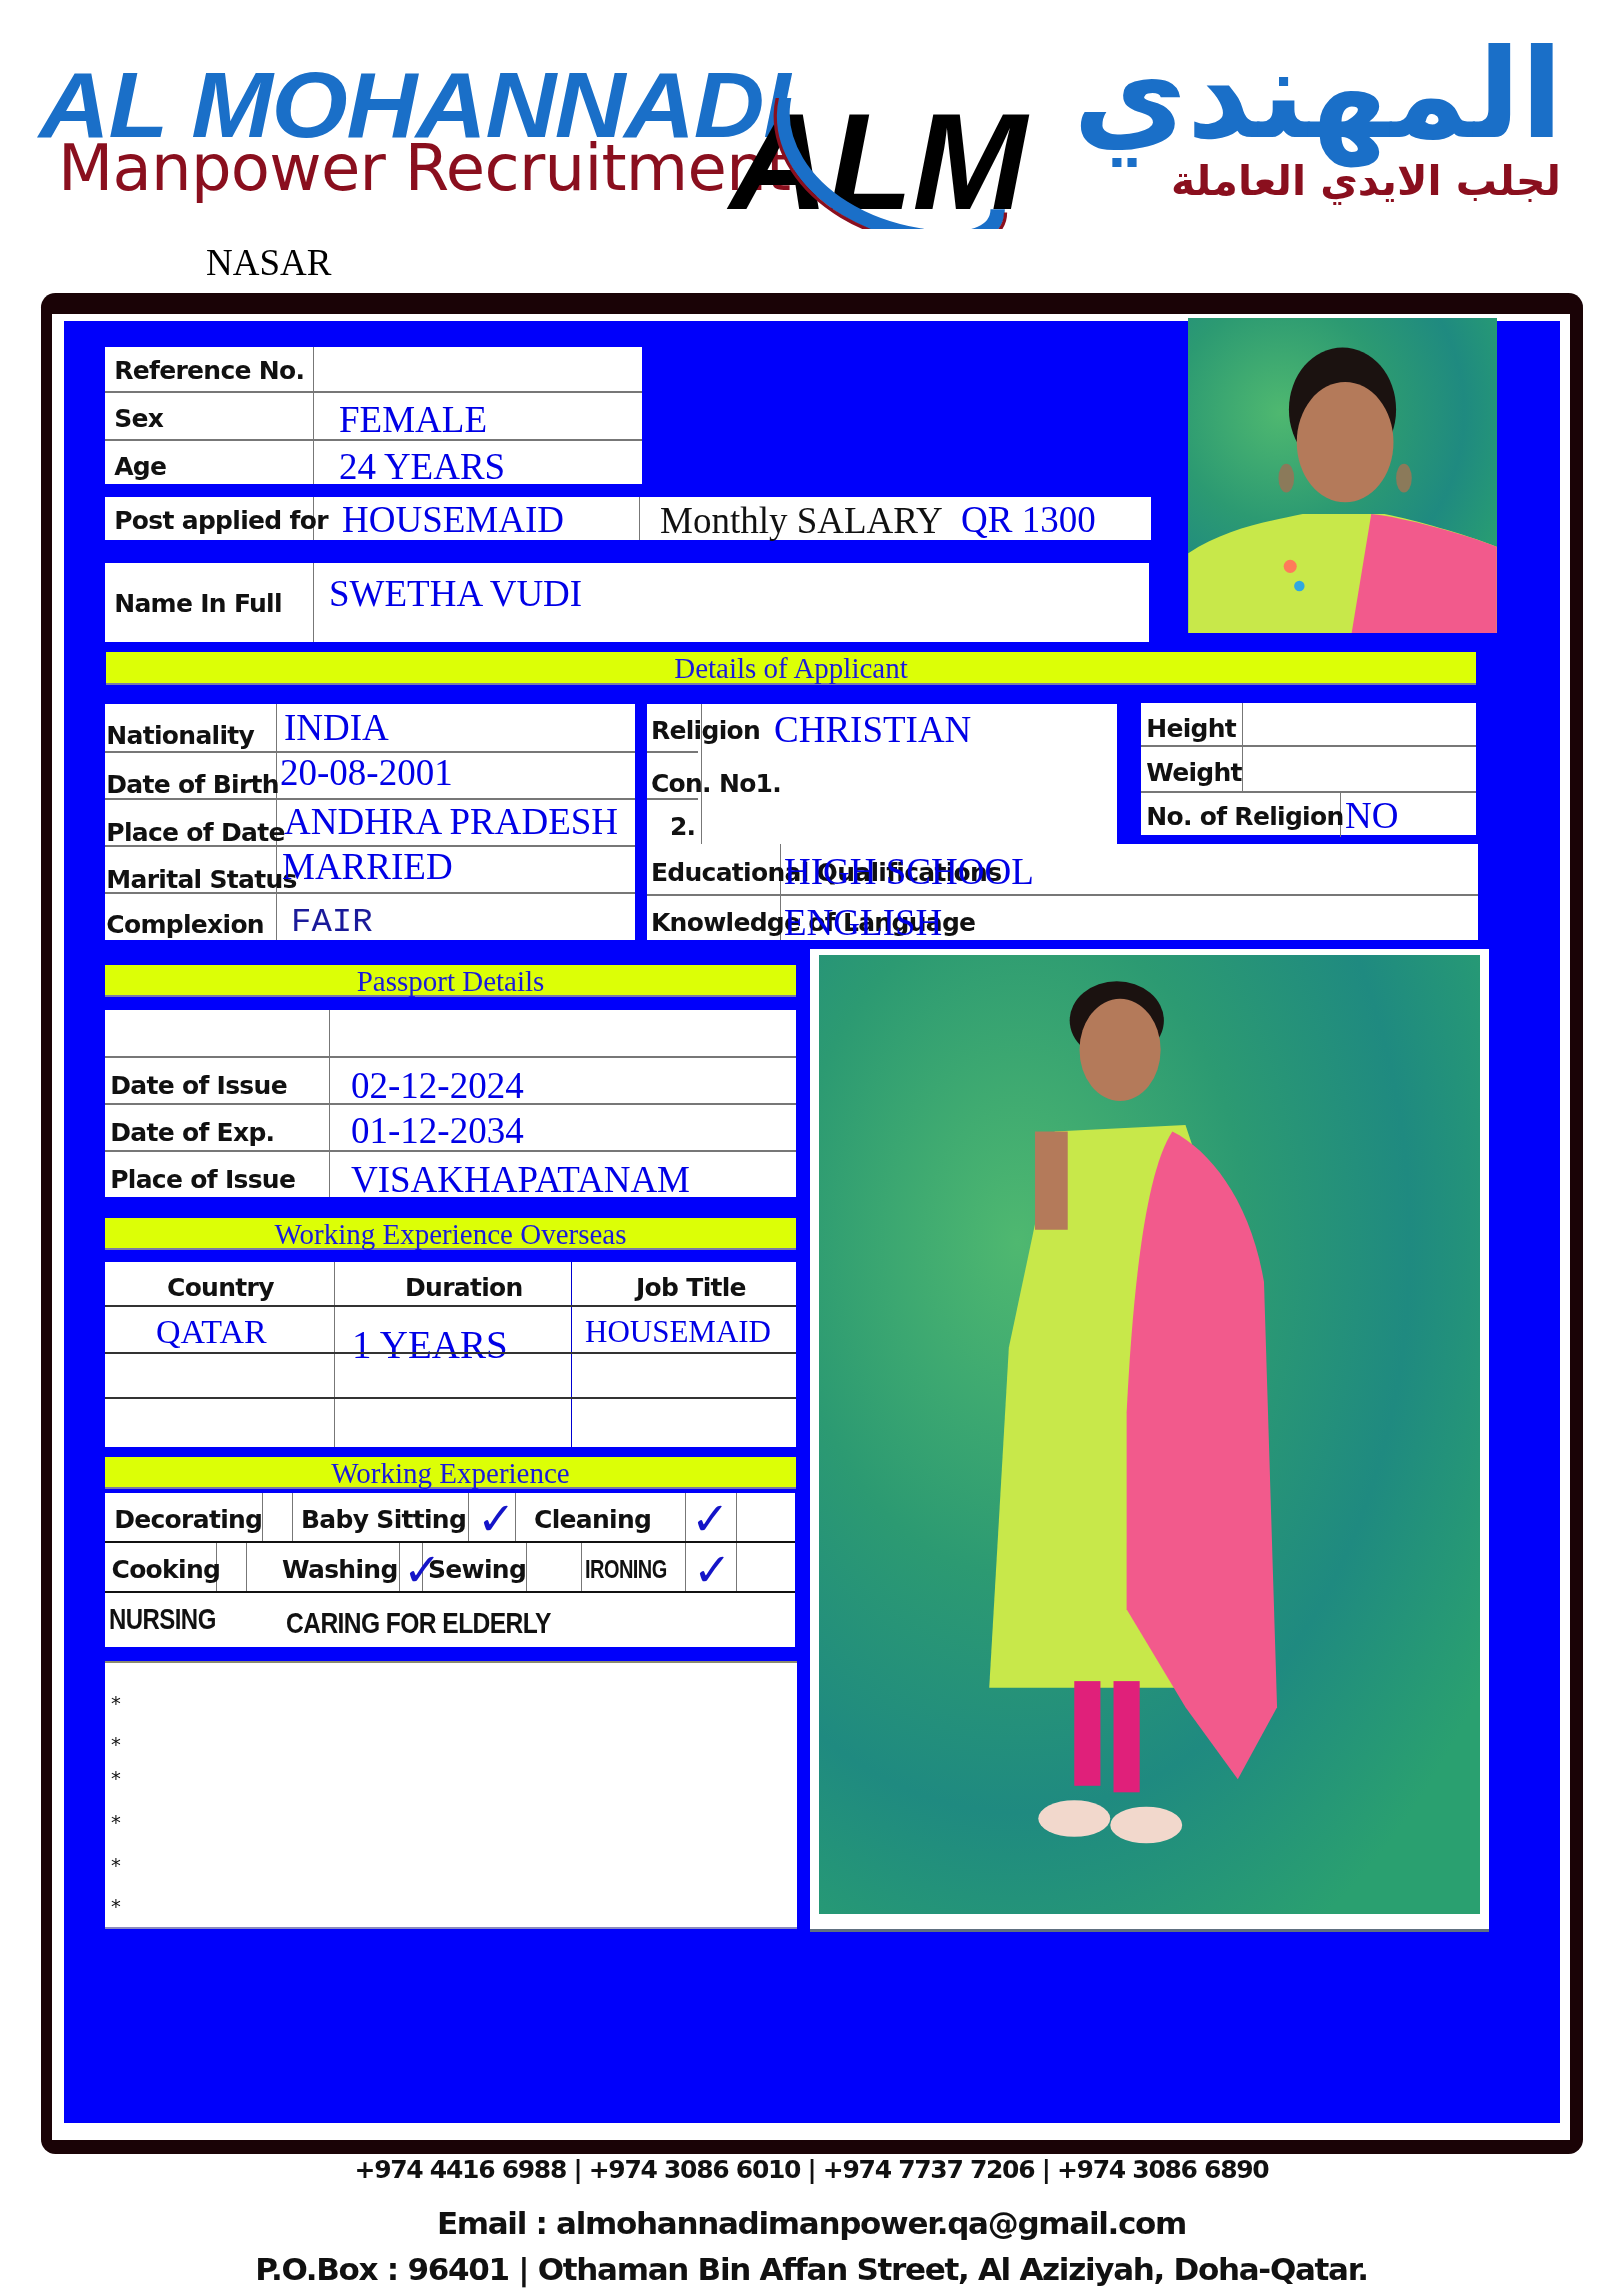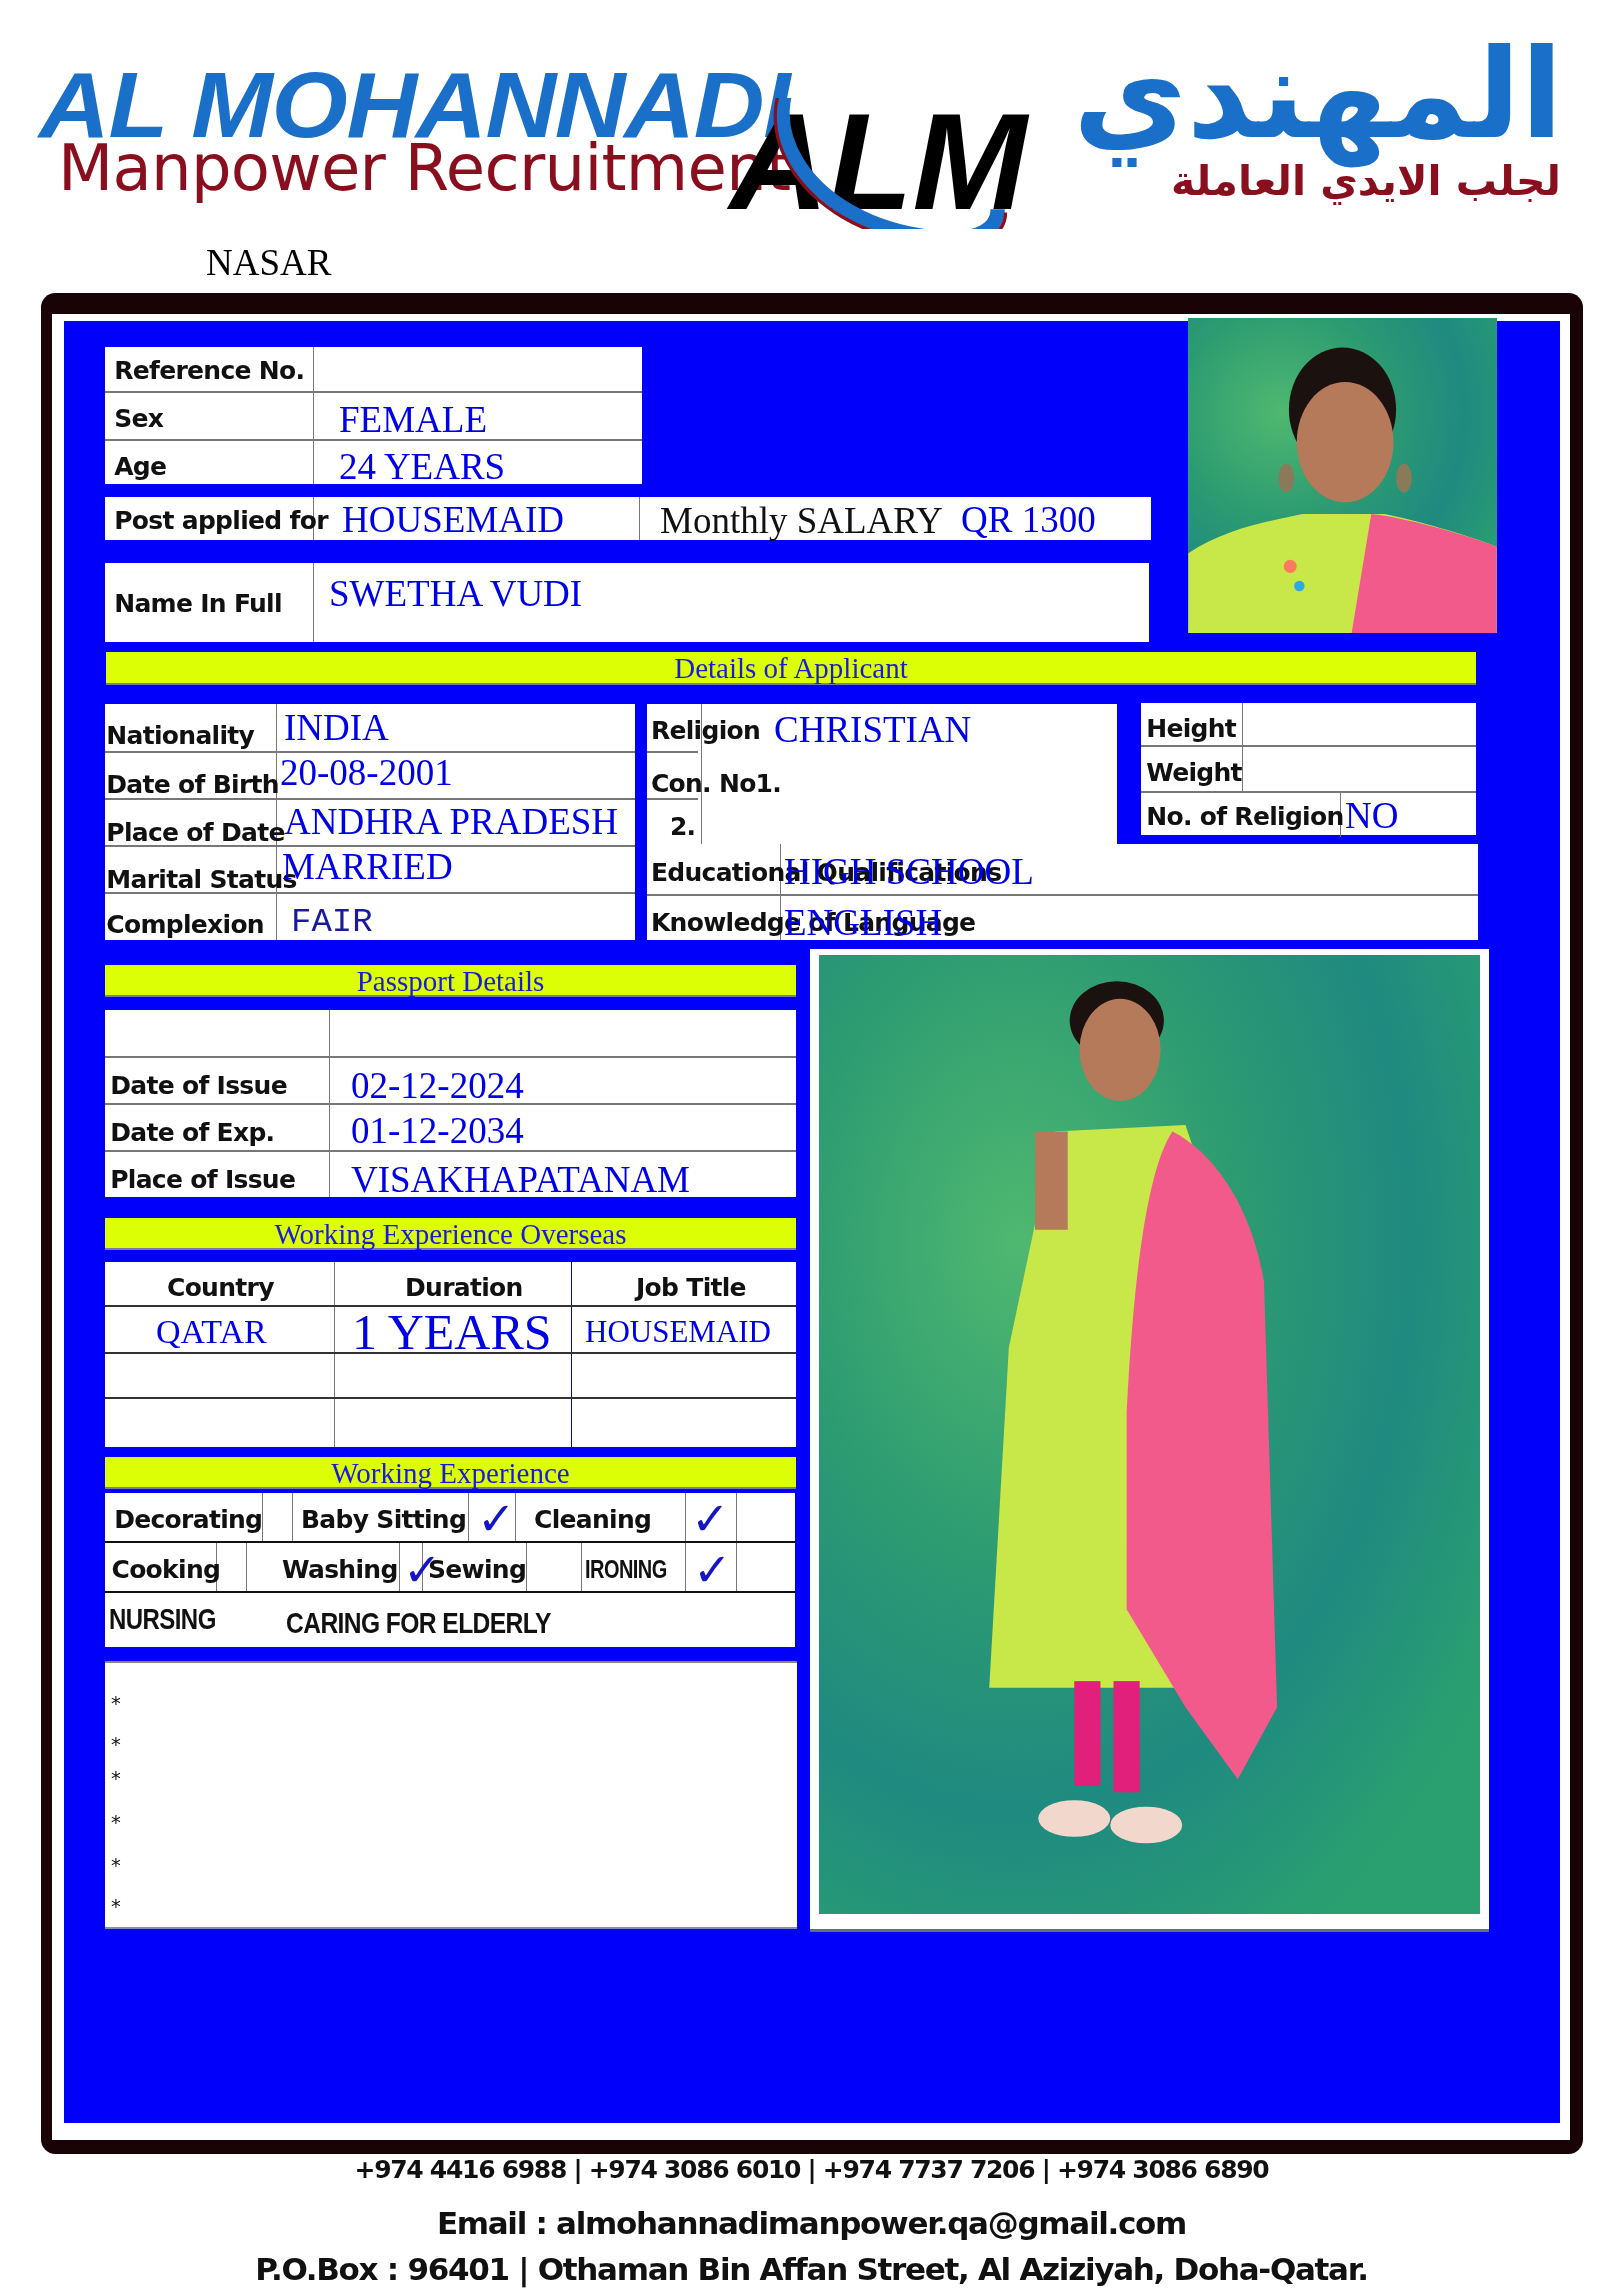--- a/index.html
+++ b/index.html
@@ -199,21 +199,21 @@
 <div class="tbl" style="left:105px; top:1262px; width:691px; height:185px;">
   <div class="vline" style="left:229px;"></div>
   <div class="vline" style="left:466px; border-left-color:#0000d0;"></div>
   <div class="row first" style="top:0; height:43px;">
     <span class="lbl" style="left:62px; top:10.5px;">Country</span>
     <span class="lbl" style="left:300px; top:10.5px;">Duration</span>
     <span class="lbl" style="left:531px; top:10.5px;">Job Title</span>
   </div>
   <div class="row" style="top:43px; height:47px; border-top-color:#333;">
     <span class="val" style="left:51px; top:7.9px; font-size:34px;">QATAR</span>
-    <span class="val" style="left:247px; top:0; font-size:50px;">1 YEARS</span>
+    <span class="val" style="left:247px; top:18px; font-size:39px;">1 YEARS</span>
     <span class="val" style="left:480px; top:9.2px; font-size:31px;">HOUSEMAID</span>
   </div>
   <div class="row" style="top:90px; height:44px; border-top-color:#333;">
     <span class="val" style="left:51px; top:6.5px;"></span>
   </div>
   <div class="row" style="top:135px; height:50px; border-top-color:#333;">
     <span class="val" style="left:51px; top:6.5px;"></span>
   </div>
 </div>
 

